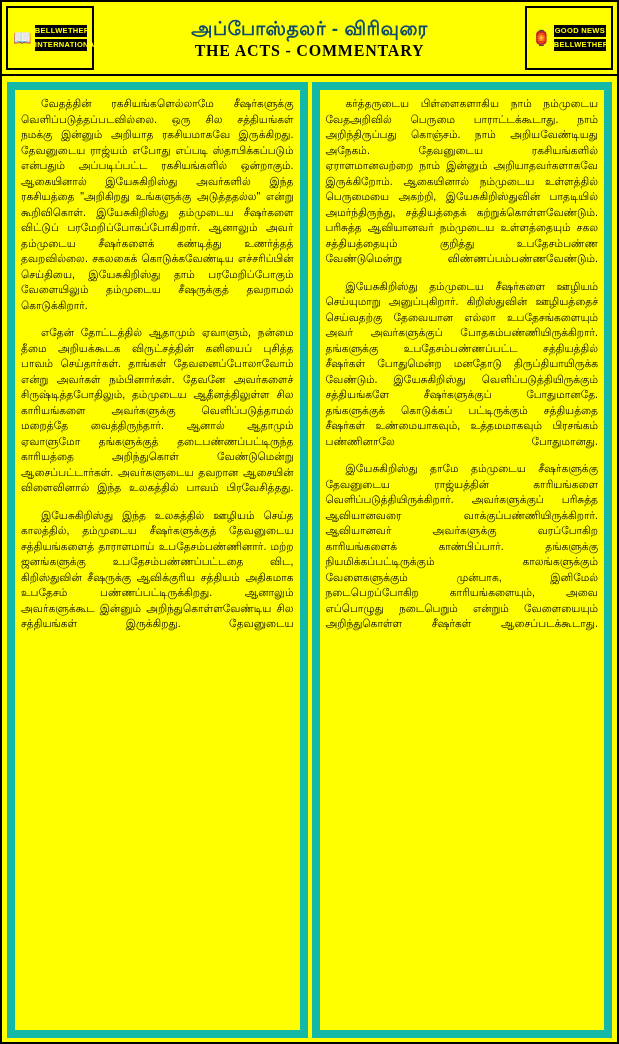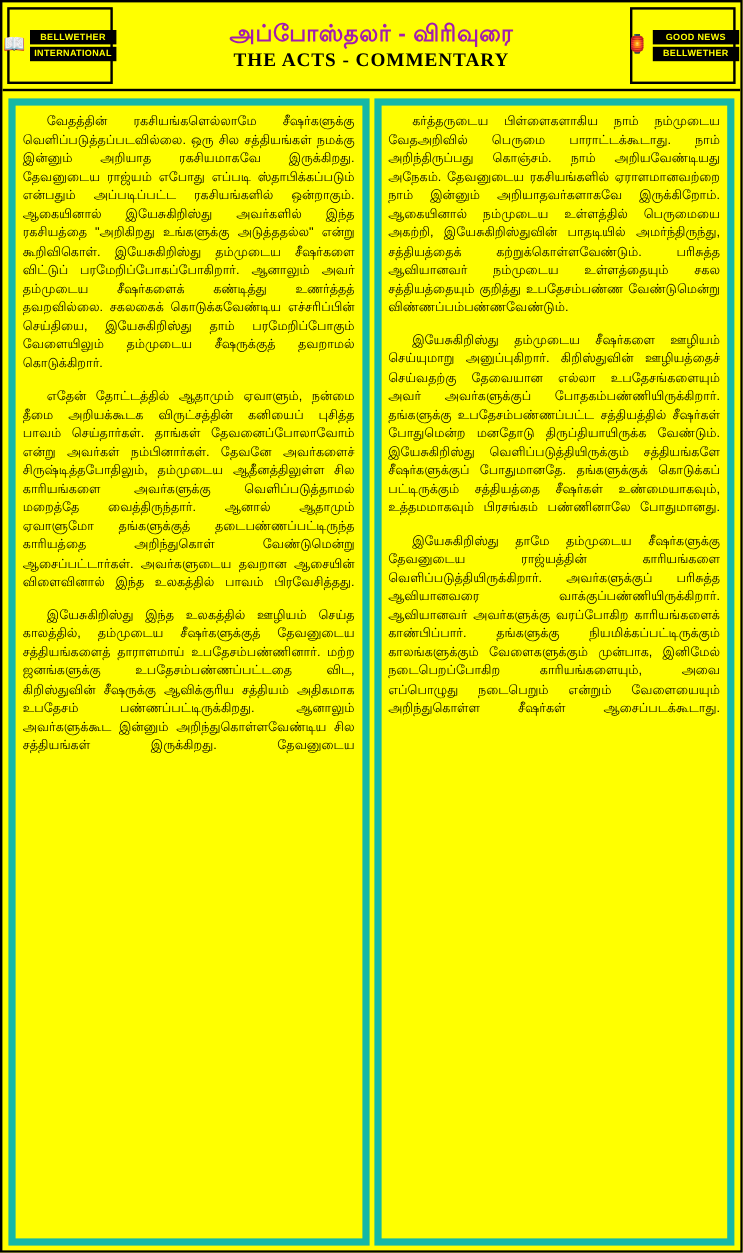--- a/index.html
+++ b/index.html
@@ -63,37 +63,37 @@
     display: flex;
     align-items: center;
     gap: 3px;
   }
   .logo-right-text {
     display: flex;
     flex-direction: column;
     align-items: flex-start;
   }
   .logo-right-text .logo-bar {
-    width: 72px;
+    width: 52px;
     font-size: 7.5px;
     letter-spacing: 0.3px;
     text-align: center;
   }
   .title-block {
     flex: 1;
     display: flex;
     flex-direction: column;
     align-items: center;
     justify-content: center;
     padding: 2px 4px;
   }
   .title-tamil {
     font-size: 19px;
     font-weight: bold;
-    color: #a21caf;
+    color: #0c4a6e;
     letter-spacing: 0.5px;
     line-height: 24px;
     text-align: left;
     white-space: nowrap;
   }
   .title-english {
     font-size: 16px;
     font-weight: bold;
     color: #000000;
     letter-spacing: 0.8px;
@@ -103,21 +103,21 @@
   }
   
   .body-area {
     display: flex;
     padding: 6px 5px 4px 5px;
     box-sizing: border-box;
     height: calc(100% - 74px);
   }
   .column {
     box-sizing: border-box;
-    border: 6px solid #14b8a6;
+    border: 8px solid #14b8a6;
     background: #ffff00;
     padding: 6px 6px 4px 6px;
     width: 50%;
     overflow: hidden;
   }
   .column.left { margin-right: 4px; }
   .para {
     font-size: 10.6px;
     line-height: 15.5px;
     color: #000000;

